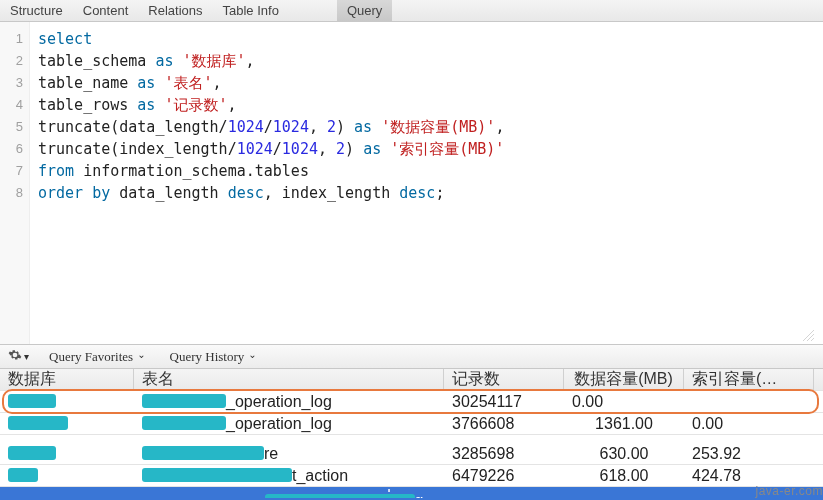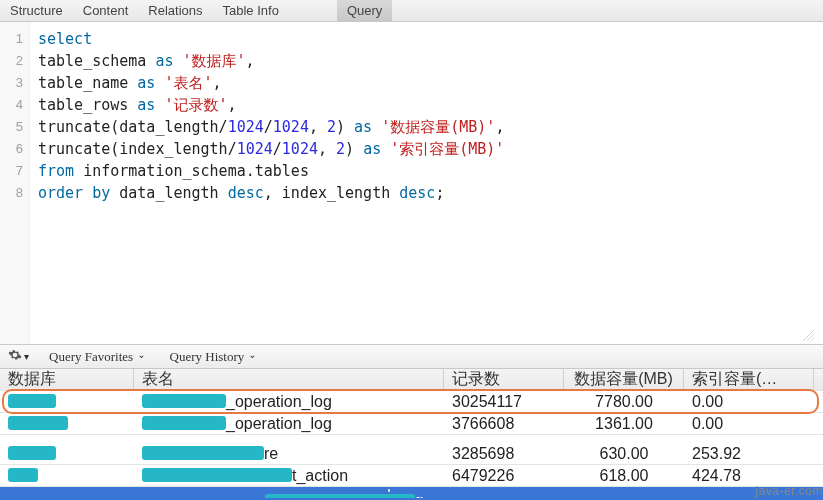--- a/index.html
+++ b/index.html
@@ -184,21 +184,20 @@
       <div class="cell c0">数据库</div>
       <div class="cell c1">表名</div>
       <div class="cell c2">记录数</div>
       <div class="cell c3">数据容量(MB)</div>
       <div class="cell c4">索引容量(MB)</div>
     </div>
     <div class="row" style="position: relative;">
       <div class="cell c0"><span></span><span class="redact" style="width: 48px;"></span></div>
       <div class="cell c1"><span class="redact" style="width: 84px;"></span><span>_operation_log</span></div>
       <div class="cell c2">30254117</div>
-      <div class="cell c3">7780.00</div>
       <div class="cell c4">0.00</div>
       <div class="highlight-box" style="inset: -2px 4px -2px 2px;"></div>
     </div>
     <div class="row" style="position: relative;">
       <div class="cell c0"><span></span><span class="redact" style="width: 60px;"></span></div>
       <div class="cell c1"><span class="redact" style="width: 84px;"></span><span>_operation_log</span></div>
       <div class="cell c2">3766608</div>
       <div class="cell c3">1361.00</div>
       <div class="cell c4">0.00</div>
     </div>

